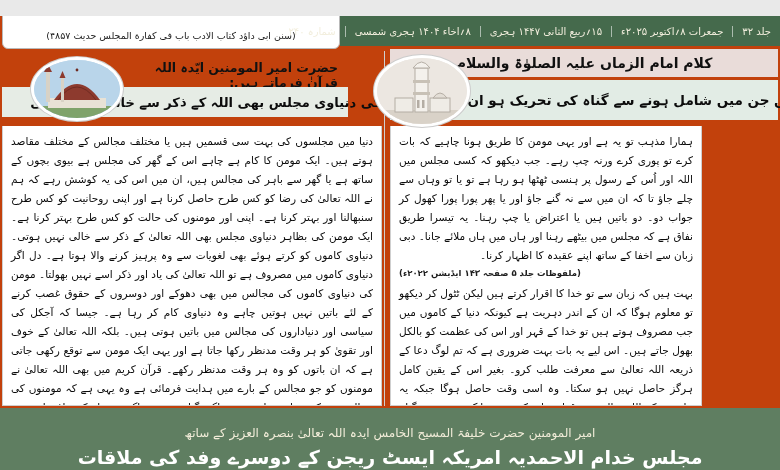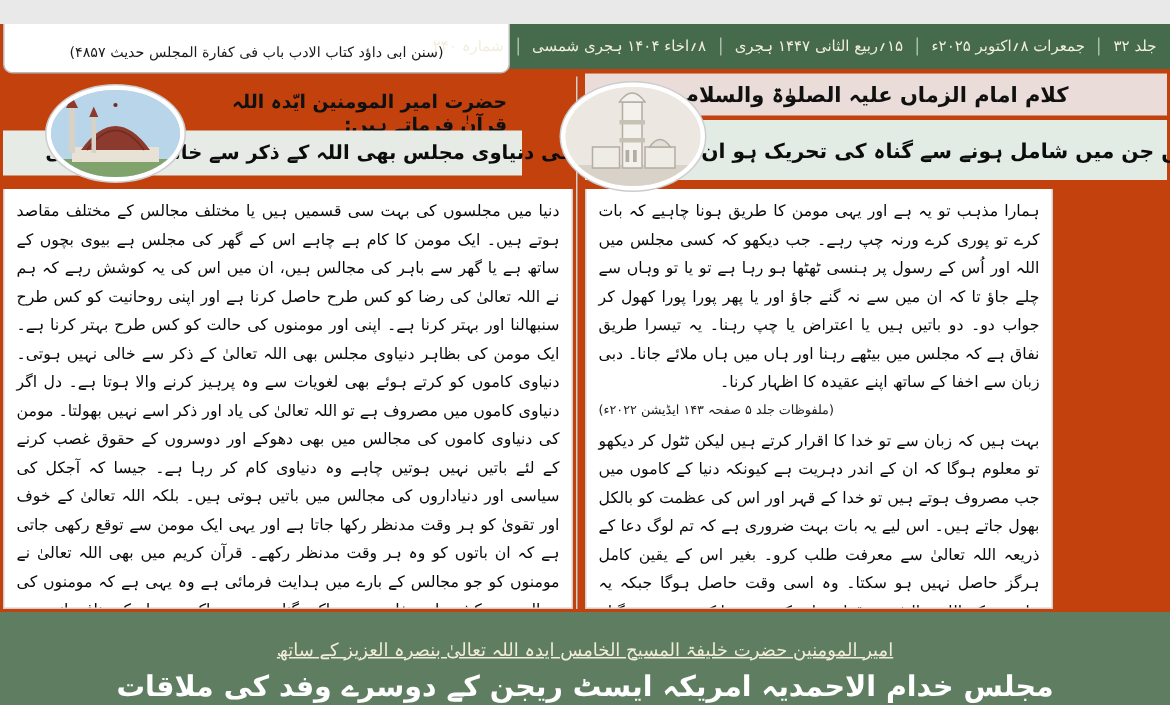--- a/index.html
+++ b/index.html
@@ -65,32 +65,32 @@
     padding:6px 8px 4px 8px; overflow:hidden;
   }
   .col-left  { left:2px;   width:380px; }
   .col-right { left:390px; width:312px; }
   .col p {
     font-size:10.5px; line-height:19px; color:#0a0a0a;
     text-align:justify; text-align-last:right; direction:rtl;
   }
   .cite {
     font-size:8.5px; color:#1c1c1c; direction:rtl;
-    text-align:left; margin-top:3px; margin-bottom:6px;
+    text-align:left; margin-top:3px; margin-bottom:6px;font-weight:bold;
   }
   .center-rule {
     position:absolute; left:384px; top:35px; width:1px; height:355px; background:#cfcfcf;
   }
   
   .footer-banner {
     position:absolute; left:0; top:392px; width:780px; height:78px;
     background:#5f7e61; display:flex; flex-direction:column;
     align-items:center; justify-content:center; gap:6px;
   }
-  .footer-line1 { color:#f1ecd8; font-size:12px;text-decoration:underline; }
+  .footer-line1 { color:#f1ecd8; font-size:12px; }
   .footer-line2 { color:#ffffff; font-size:19px; font-weight:bold; }
 </style>
 </head>
 <body>
 
 <div class="page">
 
   <div class="hadith-box">
     <span>(سنن ابی داؤد کتاب الادب باب فی کفارة المجلس حدیث ۴۸۵۷)</span>
   </div>

